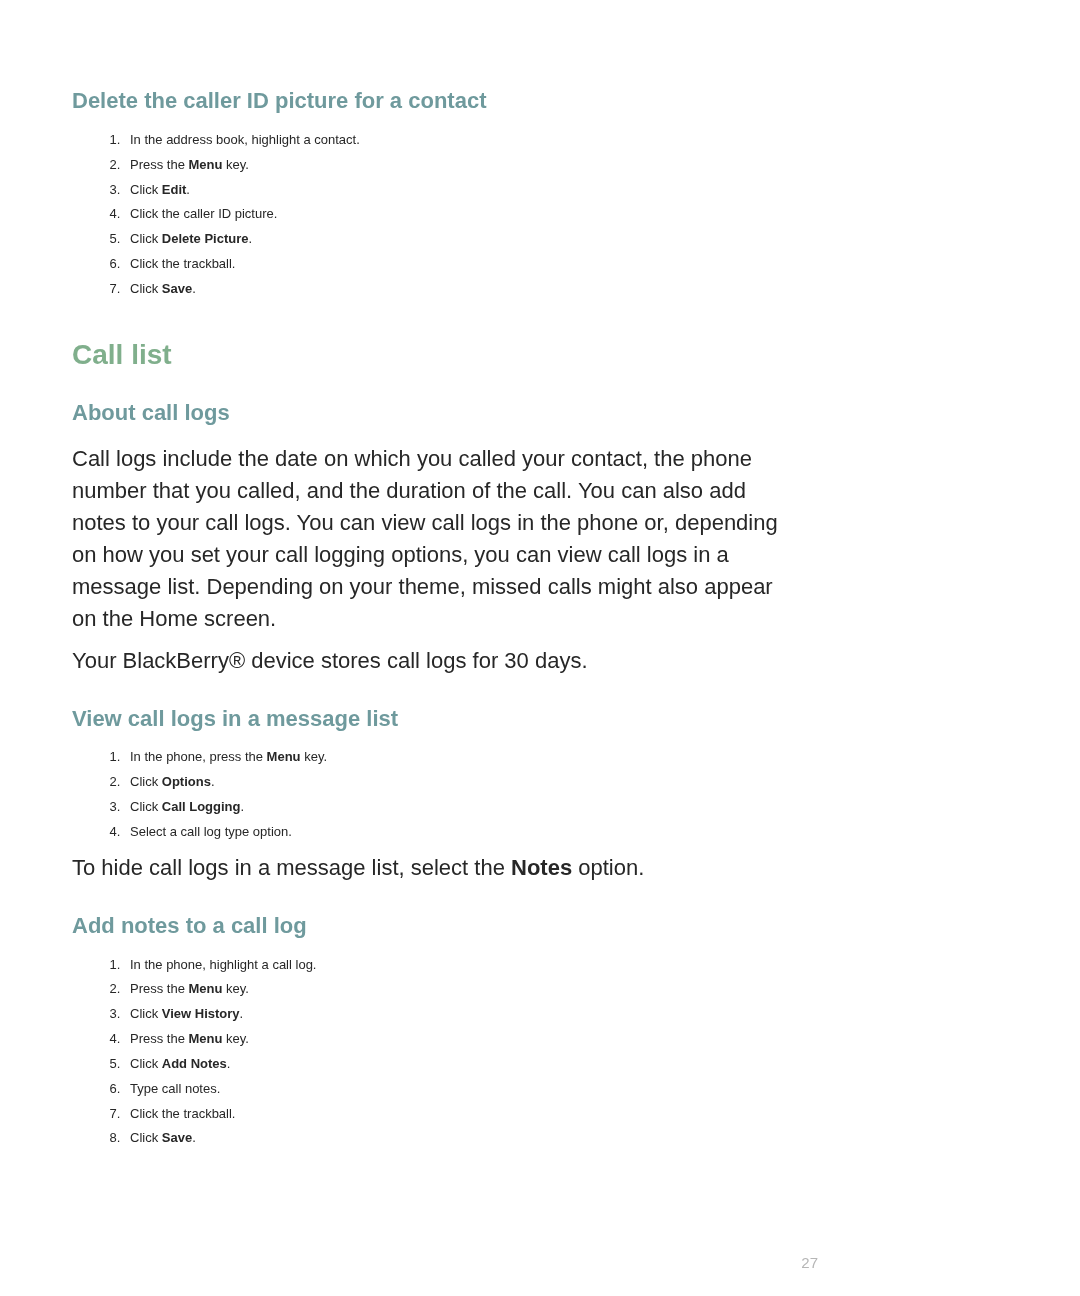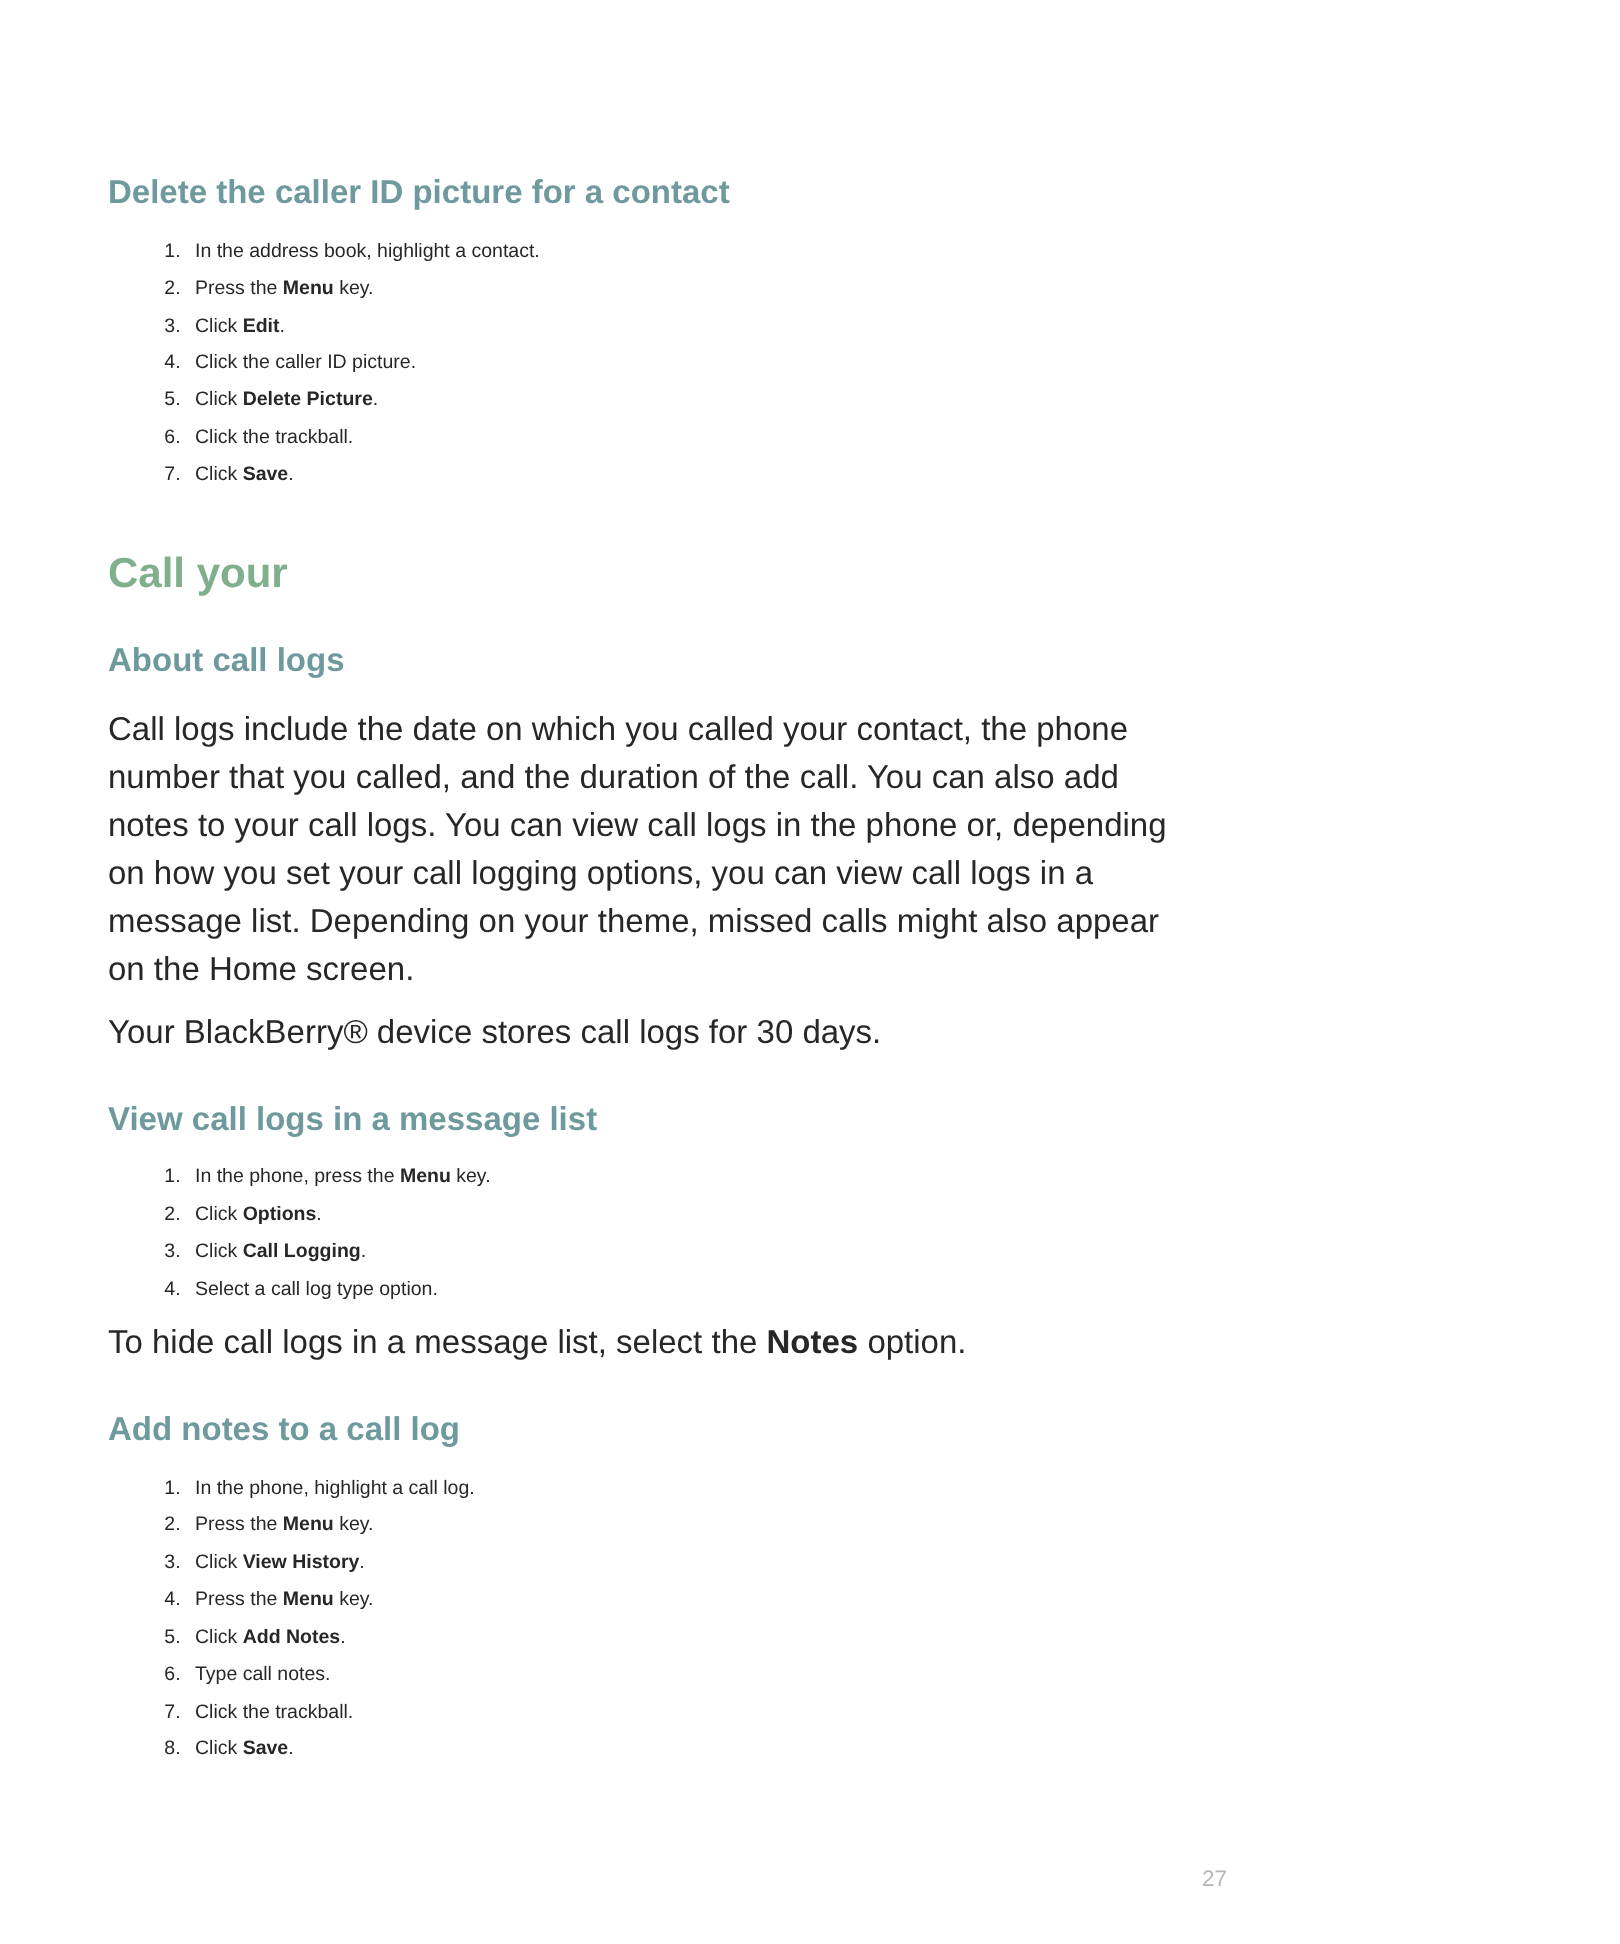--- a/index.html
+++ b/index.html
@@ -9,21 +9,21 @@
     background: #ffffff;
     color: #272727;
     font-family: "Segoe UI", "Helvetica Neue", Arial, sans-serif;
     font-size: 16.5px;
     line-height: 1.45;
   }
   .page {
     box-sizing: border-box;
     width: 874px;
     min-height: 1296px;
-    padding: 112px 72px 40px 72px;
+    padding: 85px 72px 40px 72px;
     position: relative;
   }
   .h3 {
     color: #6f9a9d;
     font-weight: 700;
     font-size: 22px;
     margin: 0 0 14px 0;
   }
   .h2 {
     color: #80af8c;
@@ -42,21 +42,21 @@
     margin-bottom: 6px;
   }
   .body-para {
     margin: 8px 0 10px 0;
     font-size: 22px;
   }
   .strong { font-weight: 700; }
   .page-number {
     position: absolute;
     right: 56px;
-    bottom: 32px;
+    bottom: 22px;
     color: #b6b6b6;
     font-size: 15px;
   }
   .section { margin-bottom: 26px; }
 </style>
 </head>
 <body>
 
 <div class="page">
 
@@ -66,21 +66,21 @@
         <li>In the address book, highlight a contact.</li>
         <li>Press the <span class="strong">Menu</span> key.</li>
         <li>Click <span class="strong">Edit</span>.</li>
         <li>Click the caller ID picture.</li>
         <li>Click <span class="strong">Delete Picture</span>.</li>
         <li>Click the trackball.</li>
         <li>Click <span class="strong">Save</span>.</li>
       </ol>
   </div>
 
-  <div class="h2">Call your</div>
+  <div class="h2">Call list</div>
 
   <div class="section">
     <div class="h3" style="margin-top:10px;">About call logs</div>
     <div class="body-para">Call logs include the date on which you called your contact, the phone number that you called, and the duration of the call. You can also add notes to your call logs. You can view call logs in the phone or, depending on how you set your call logging options, you can view call logs in a message list. Depending on your theme, missed calls might also appear on the Home screen.</div>
     <div class="body-para">Your BlackBerry® device stores call logs for 30 days.</div>
   </div>
 
   <div class="section">
     <div class="h3" style="margin-top:18px;">View call logs in a message list</div>
     <ol class="steps">

